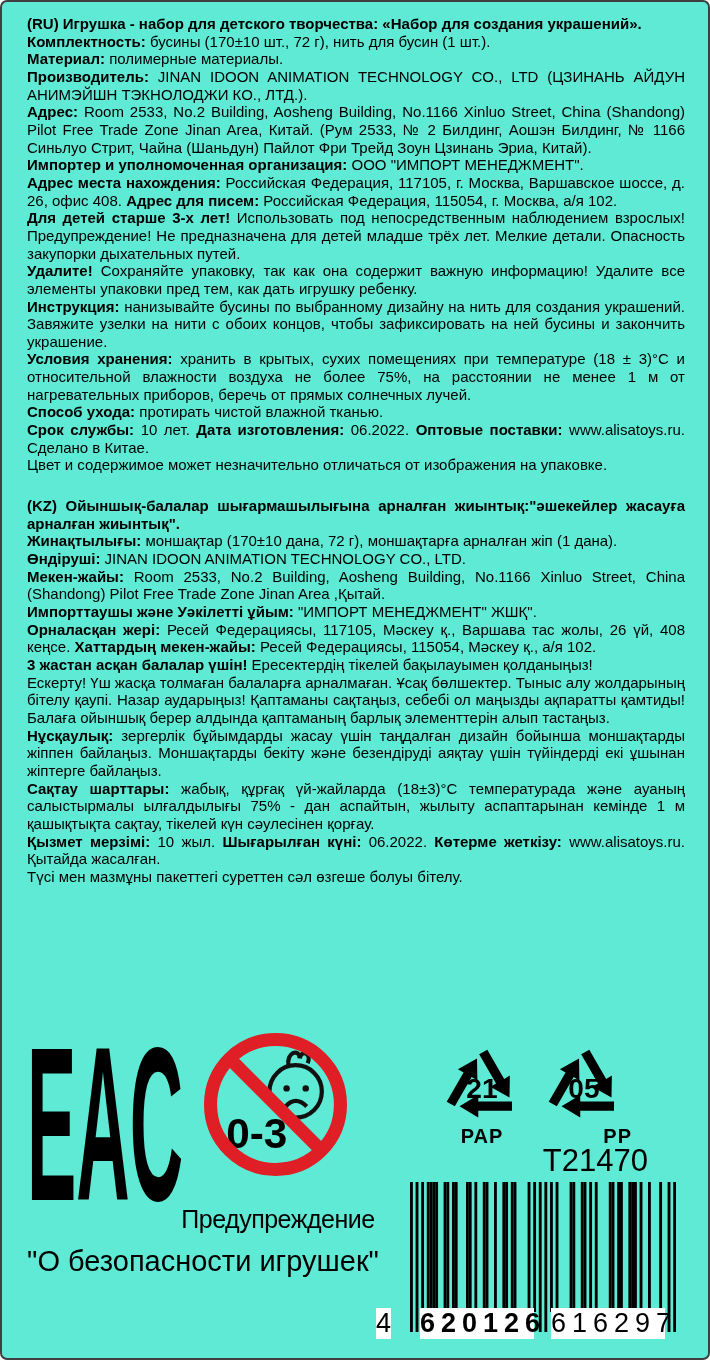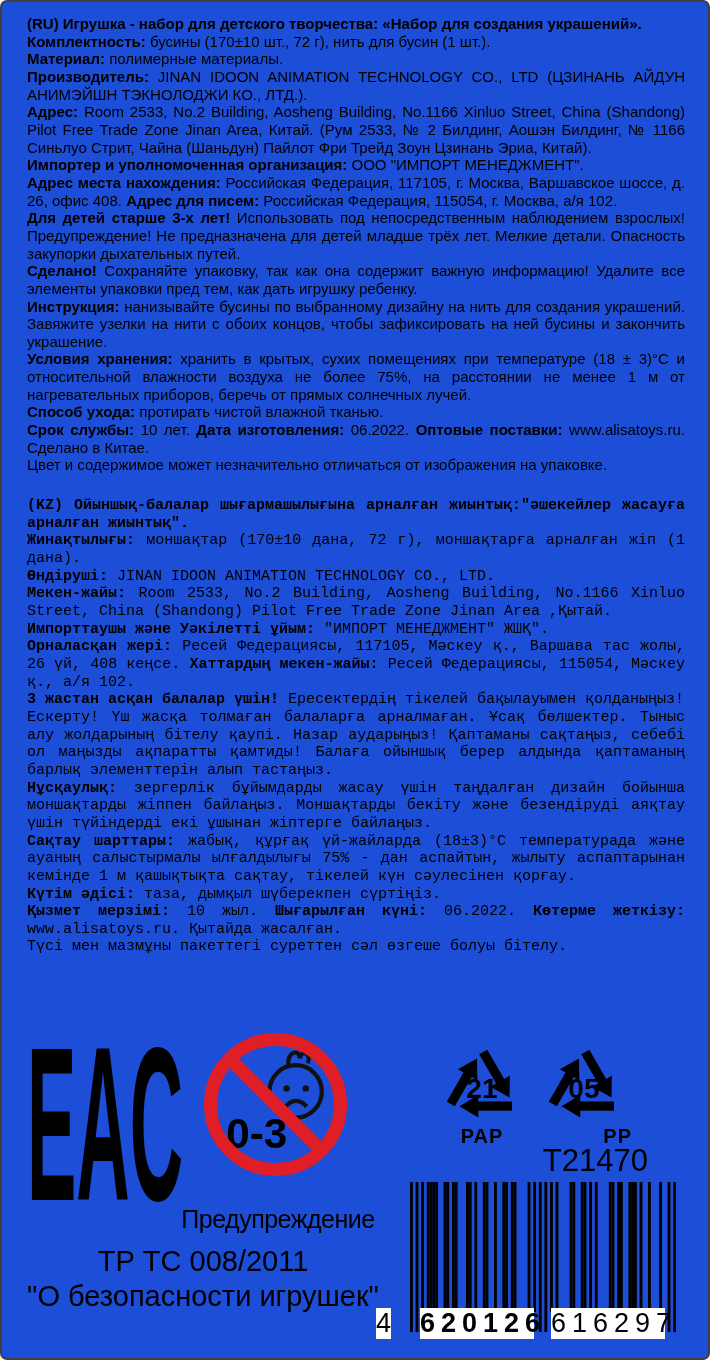--- a/index.html
+++ b/index.html
@@ -1,21 +1,21 @@
 <!DOCTYPE html>
 <html><head>
 <meta charset="utf-8">
 <style>
   html,body{margin:0;padding:0;background:#fff;}
   body{width:710px;height:1360px;position:relative;font-family:"Liberation Sans","DejaVu Sans",sans-serif;color:#000;}
   .label{position:absolute;inset:0;width:710px;height:1360px;box-sizing:border-box;
-         border:2px solid #3f3f3f;border-radius:7px;background:#1d4ed8;overflow:hidden;}
+         border:2px solid #3f3f3f;border-radius:7px;background:#5eead4;overflow:hidden;}
   .text-block{margin:0 23px 0 25px;}
   .text-block.first{padding-top:13px;}
-  .text-block.kz-gap{margin-top:23px;font-family:Liberation Mono, monospace;}
+  .text-block.kz-gap{margin-top:23px;}
   .text-block p{margin:0;font-size:15px;line-height:17.65px;text-align:justify;}
   .text-block .b{font-weight:bold;}
   
   .marks{position:absolute;left:0;top:1028px;width:710px;height:332px;}
   .marks *{box-sizing:border-box;}
   svg text{font-family:"Liberation Sans","DejaVu Sans",sans-serif;fill:#000;}
   .eac{position:absolute;left:24px;top:8px;}
   .age-sign{position:absolute;left:201px;top:2px;}
   .age-caption{position:absolute;left:168px;top:154px;width:216px;text-align:center;
                font-size:25px;letter-spacing:-0.5px;margin-top:21px;}
@@ -42,39 +42,38 @@
 
   <div id="ru-paragraphs" class="text-block first">
       <p><span class="b">(RU) Игрушка - набор для детского творчества: «Набор для создания украшений».</span></p>
       <p><span class="b">Комплектность:</span><span> бусины (170±10 шт., 72 г), нить для бусин (1 шт.).</span></p>
       <p><span class="b">Материал:</span><span> полимерные материалы.</span></p>
       <p><span class="b">Производитель:</span><span> JINAN IDOON ANIMATION TECHNOLOGY CO., LTD (ЦЗИНАНЬ АЙДУН АНИМЭЙШН ТЭКНОЛОДЖИ КО., ЛТД.).</span></p>
       <p><span class="b">Адрес:</span><span> Room 2533, No.2 Building, Aosheng Building, No.1166 Xinluo Street, China (Shandong) Pilot Free Trade Zone Jinan Area, Китай. (Рум 2533, № 2 Билдинг, Аошэн Билдинг, № 1166 Синьлуо Стрит, Чайна (Шаньдун) Пайлот Фри Трейд Зоун Цзинань Эриа, Китай).</span></p>
       <p><span class="b">Импортер и уполномоченная организация:</span><span> ООО "ИМПОРТ МЕНЕДЖМЕНТ".</span></p>
       <p><span class="b">Адрес места нахождения:</span><span> Российская Федерация, 117105, г. Москва, Варшавское шоссе, д. 26, офис 408. </span><span class="b">Адрес для писем:</span><span> Российская Федерация, 115054, г. Москва, а/я 102.</span></p>
       <p><span class="b">Для детей старше 3-х лет!</span><span> Использовать под непосредственным наблюдением взрослых! Предупреждение! Не предназначена для детей младше трёх лет. Мелкие детали. Опасность закупорки дыхательных путей.</span></p>
-      <p><span class="b">Сделано!</span><span> Сохраняйте упаковку, так как она содержит важную информацию! Удалите все элементы упаковки пред тем, как дать игрушку ребенку.</span></p>
+      <p><span class="b">Удалите!</span><span> Сохраняйте упаковку, так как она содержит важную информацию! Удалите все элементы упаковки пред тем, как дать игрушку ребенку.</span></p>
       <p><span class="b">Инструкция:</span><span> нанизывайте бусины по выбранному дизайну на нить для создания украшений. Завяжите узелки на нити с обоих концов, чтобы зафиксировать на ней бусины и закончить украшение.</span></p>
       <p><span class="b">Условия хранения:</span><span> хранить в крытых, сухих помещениях при температуре (18 ± 3)°С и относительной влажности воздуха не более 75%, на расстоянии не менее 1 м от нагревательных приборов, беречь от прямых солнечных лучей.</span></p>
       <p><span class="b">Способ ухода:</span><span> протирать чистой влажной тканью.</span></p>
       <p><span class="b">Срок службы:</span><span> 10 лет. </span><span class="b">Дата изготовления:</span><span> 06.2022. </span><span class="b">Оптовые поставки:</span><span> www.alisatoys.ru. Сделано в Китае.</span></p>
       <p><span>Цвет и содержимое может незначительно отличаться от изображения на упаковке.</span></p>
     </div>
   <div id="kz-paragraphs" class="text-block kz-gap">
       <p><span class="b">(KZ) Ойыншық-балалар шығармашылығына арналған жиынтық:"әшекейлер жасауға арналған жиынтық".</span></p>
       <p><span class="b">Жинақтылығы:</span><span> моншақтар (170±10 дана, 72 г), моншақтарға арналған жіп (1 дана).</span></p>
       <p><span class="b">Өндіруші:</span><span> JINAN IDOON ANIMATION TECHNOLOGY CO., LTD.</span></p>
       <p><span class="b">Мекен-жайы:</span><span> Room 2533, No.2 Building, Aosheng Building, No.1166 Xinluo Street, China (Shandong) Pilot Free Trade Zone Jinan Area ,Қытай.</span></p>
       <p><span class="b">Импорттаушы және Уәкілетті ұйым:</span><span> "ИМПОРТ МЕНЕДЖМЕНТ" ЖШҚ".</span></p>
       <p><span class="b">Орналасқан жері:</span><span> Ресей Федерациясы, 117105, Мәскеу қ., Варшава тас жолы, 26 үй, 408 кеңсе. </span><span class="b">Хаттардың мекен-жайы:</span><span> Ресей Федерациясы, 115054, Мәскеу қ., а/я 102.</span></p>
       <p><span class="b">3 жастан асқан балалар үшін!</span><span> Ересектердің тікелей бақылауымен қолданыңыз!</span></p>
       <p><span>Ескерту! Үш жасқа толмаған балаларға арналмаған. Ұсақ бөлшектер. Тыныс алу жолдарының бітелу қаупі. Назар аударыңыз! Қаптаманы сақтаңыз, себебі ол маңызды ақпаратты қамтиды! Балаға ойыншық берер алдында қаптаманың барлық элементтерін алып тастаңыз.</span></p>
       <p><span class="b">Нұсқаулық:</span><span> зергерлік бұйымдарды жасау үшін таңдалған дизайн бойынша моншақтарды жіппен байлаңыз. Моншақтарды бекіту және безендіруді аяқтау үшін түйіндерді екі ұшынан жіптерге байлаңыз.</span></p>
       <p><span class="b">Сақтау шарттары:</span><span> жабық, құрғақ үй-жайларда (18±3)°С температурада және ауаның салыстырмалы ылғалдылығы 75% - дан аспайтын, жылыту аспаптарынан кемінде 1 м қашықтықта сақтау, тікелей күн сәулесінен қорғау.</span></p>
-      <p><span class="b">Күтім әдісі:</span><span> таза, дымқыл шүберекпен сүртіңіз.</span></p>
       <p><span class="b">Қызмет мерзімі:</span><span> 10 жыл. </span><span class="b">Шығарылған күні:</span><span> 06.2022. </span><span class="b">Көтерме жеткізу:</span><span> www.alisatoys.ru. Қытайда жасалған.</span></p>
       <p><span>Түсі мен мазмұны пакеттегі суреттен сәл өзгеше болуы бітелу.</span></p>
     </div>
 
   <div class="marks">
 
     <svg class="eac" width="160" height="164" viewBox="0 0 160 164">
       <text transform="scale(1,3.52)" x="1" y="46" font-size="62" font-weight="bold" textLength="156" lengthAdjust="spacingAndGlyphs">EAC</text>
     </svg>
 
@@ -89,21 +88,20 @@
       <text x="23" y="115" font-size="42" font-weight="bold">0-3</text>
       <g stroke="#e01e25" fill="none" stroke-width="13">
         <circle cx="72" cy="72" r="64.5"></circle>
         <line x1="26.5" y1="26.5" x2="117.5" y2="117.5"></line>
       </g>
     </svg>
 
     <div class="age-caption">Предупреждение</div>
 
     <div class="regulation">
-      <div>ТР ТС 008/2011</div>
       <div>"О безопасности игрушек"</div>
     </div>
 
     <div class="recy pap">
       <svg width="96" height="90" viewBox="0 2 100 96">
         <g fill="#000">
           <path d="M82,75 H46 V68 L26,80 L46,92 V85 H82 Z"></path>
           <path d="M82,75 H46 V68 L26,80 L46,92 V85 H82 Z" transform="rotate(120 50 60)"></path>
           <path d="M82,75 H46 V68 L26,80 L46,92 V85 H82 Z" transform="rotate(240 50 60)"></path>
         </g>

